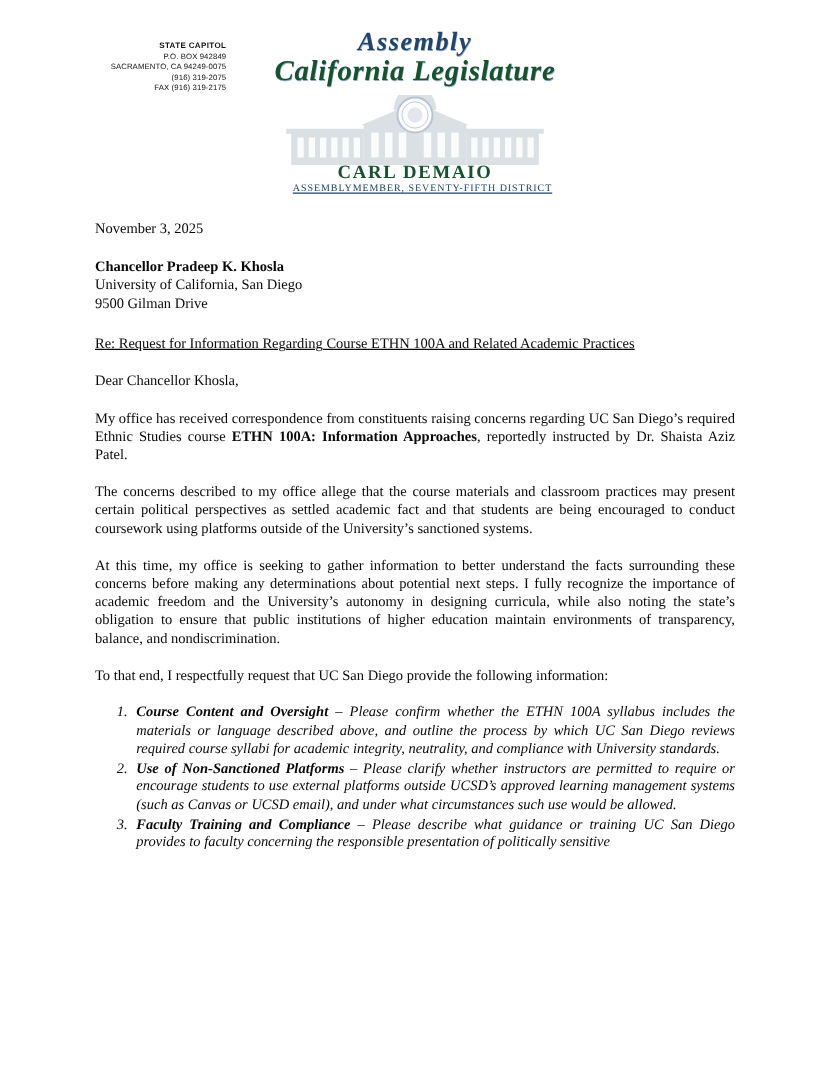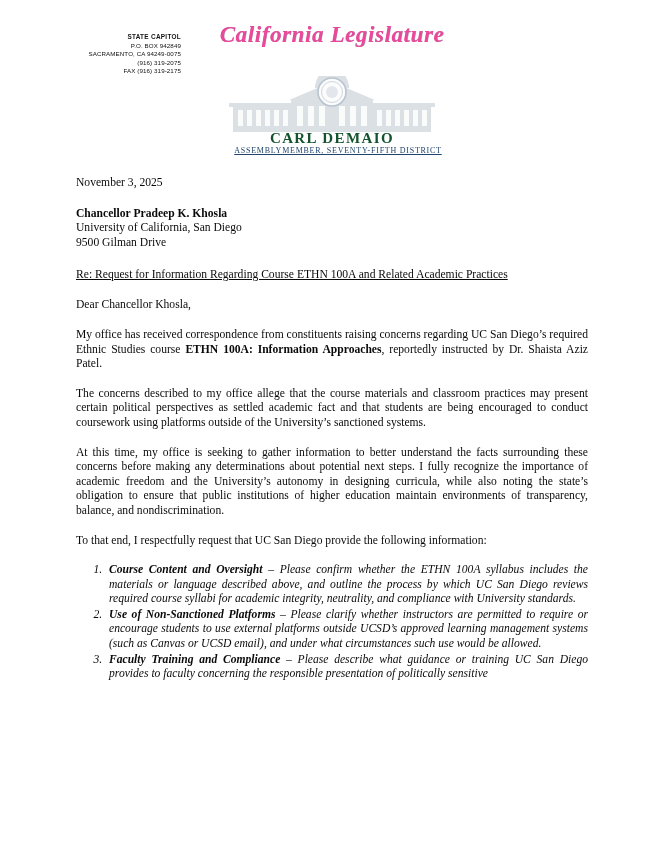--- a/index.html
+++ b/index.html
@@ -62,21 +62,21 @@
     color: #20446e;
     letter-spacing: 1.2px;
     line-height: 22px;
     text-shadow: 0.4px 0.4px 0 #9aabc0;
   }
   .masthead .legislature {
     font-family: "Liberation Serif", serif;
     font-weight: bold;
     font-style: italic;
     font-size: 23px;
-    color: #ec4899;
+    color: #14532d;
     letter-spacing: 0.6px;
     line-height: 26px;
     text-shadow: 0.4px 0.4px 0 #9aabc0;
   }
 
   .seal-wrap {
     position: absolute;
     left: 0;
     right: 0;
     top: 76px;
@@ -182,20 +182,21 @@
 
     <div class="address-block">
       <div class="capitol">STATE CAPITOL</div>
       <div>P.O. BOX 942849</div>
       <div>SACRAMENTO, CA 94249-0075</div>
       <div>(916) 319-2075</div>
       <div>FAX (916) 319-2175</div>
     </div>
 
     <div class="masthead">
+      <div class="assembly">Assembly</div>
       <div class="legislature">California Legislature</div>
     </div>
 
     <div class="seal-wrap">
       <svg class="capitol-art" width="210" height="58" viewBox="0 0 210 58">
         <g fill="#6f8096" opacity="0.75">
 
           <rect x="6" y="30" width="58" height="26"></rect>
           <rect x="2" y="27" width="66" height="4"></rect>
           <g fill="#ffffff" opacity="0.85">

